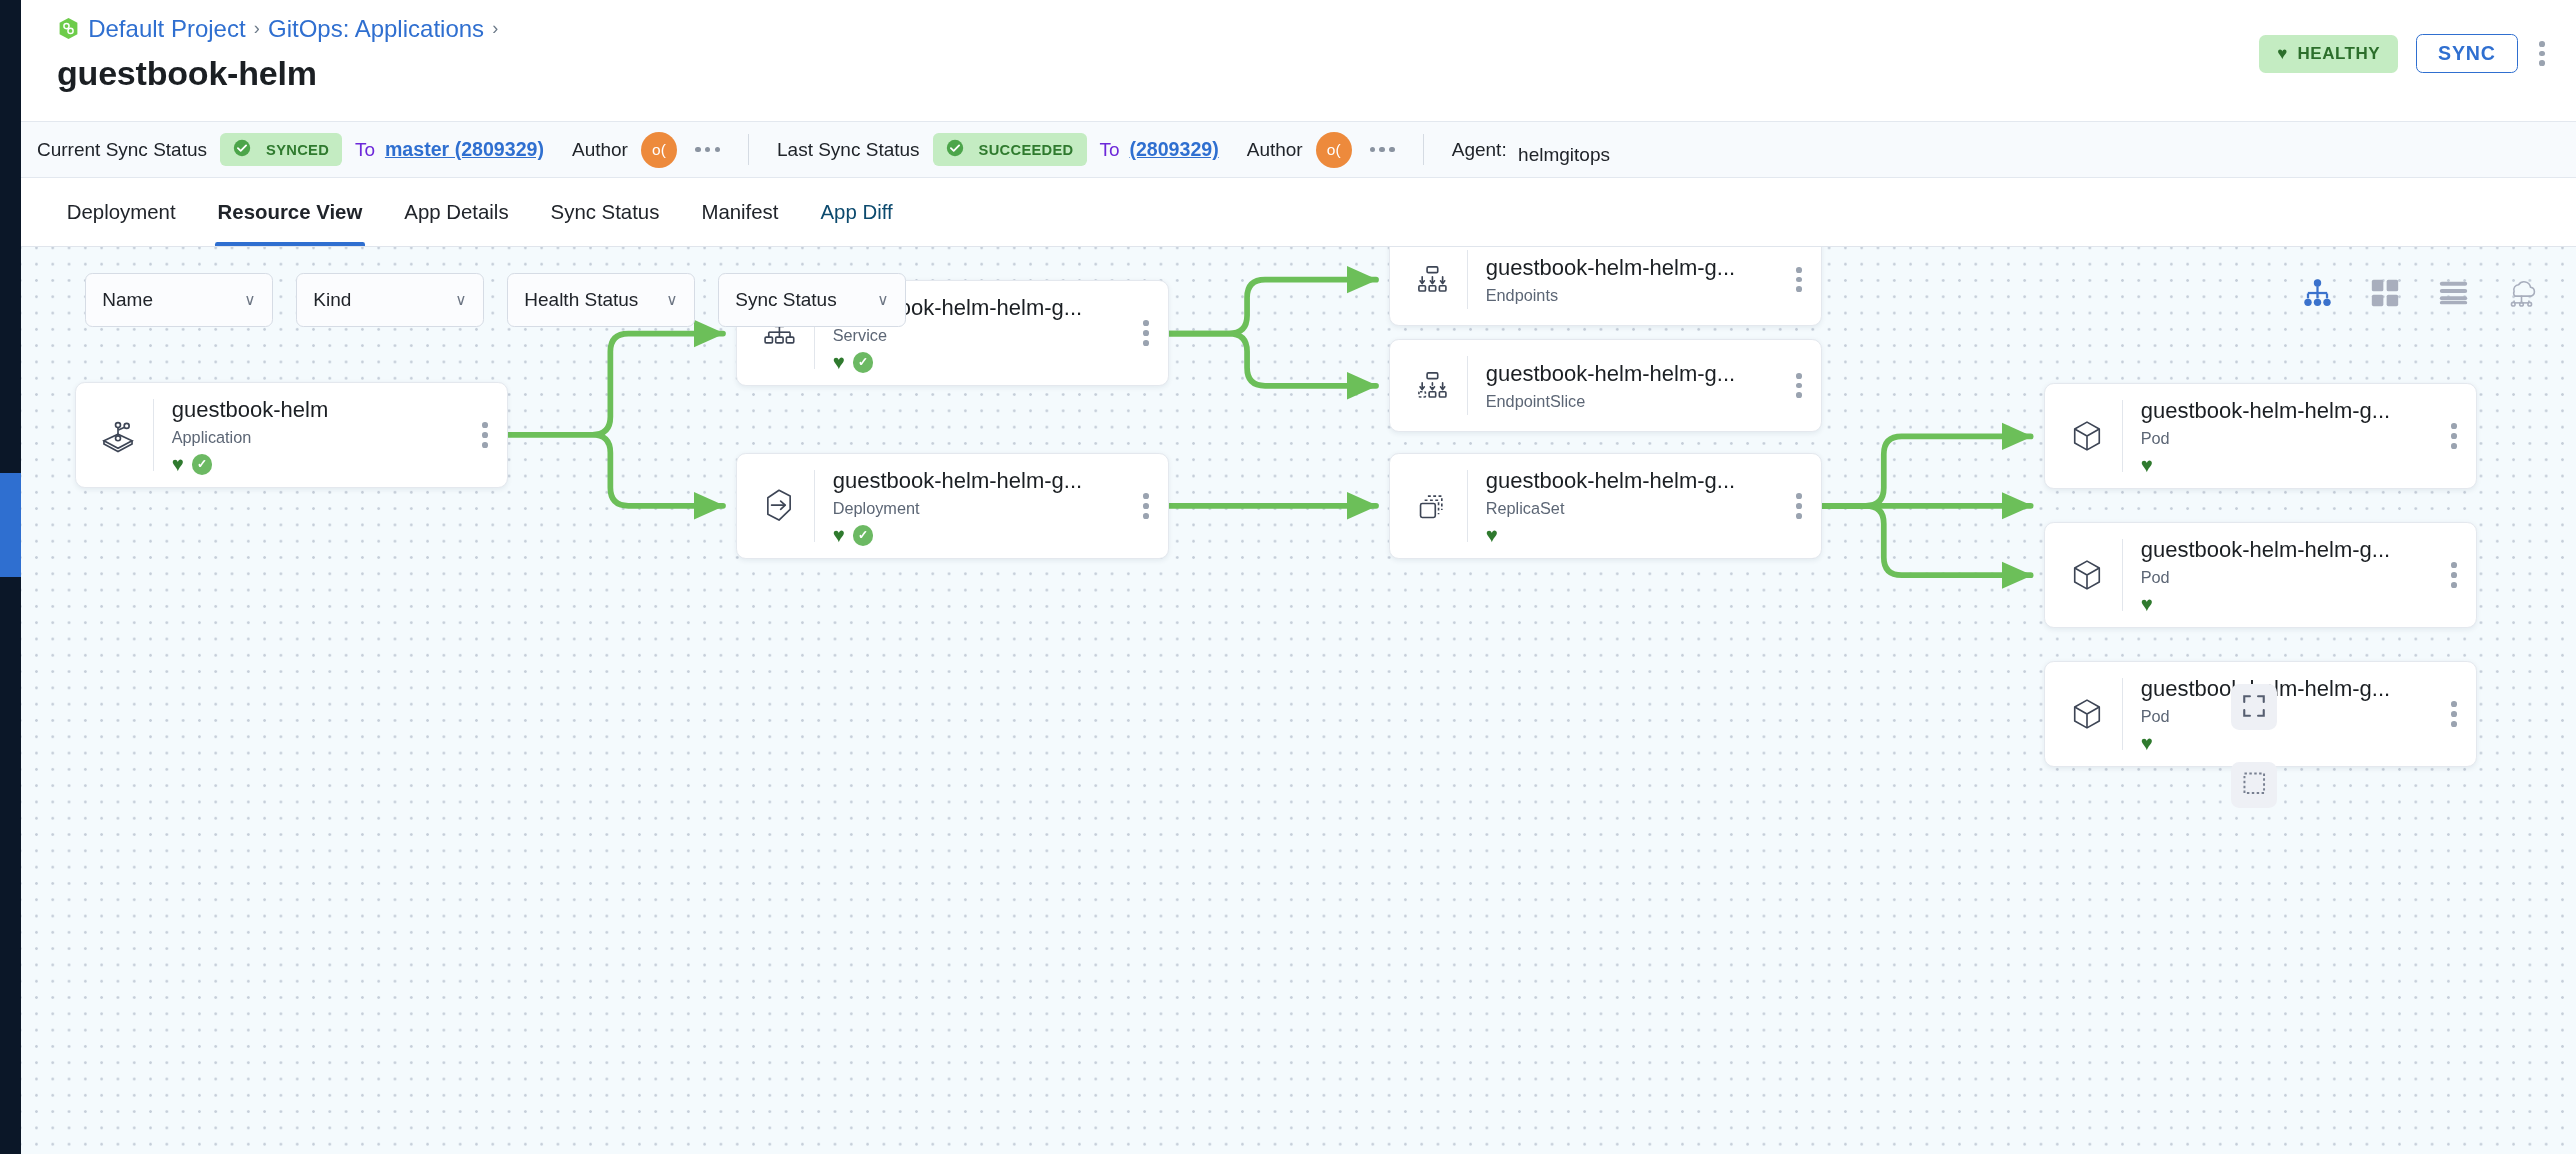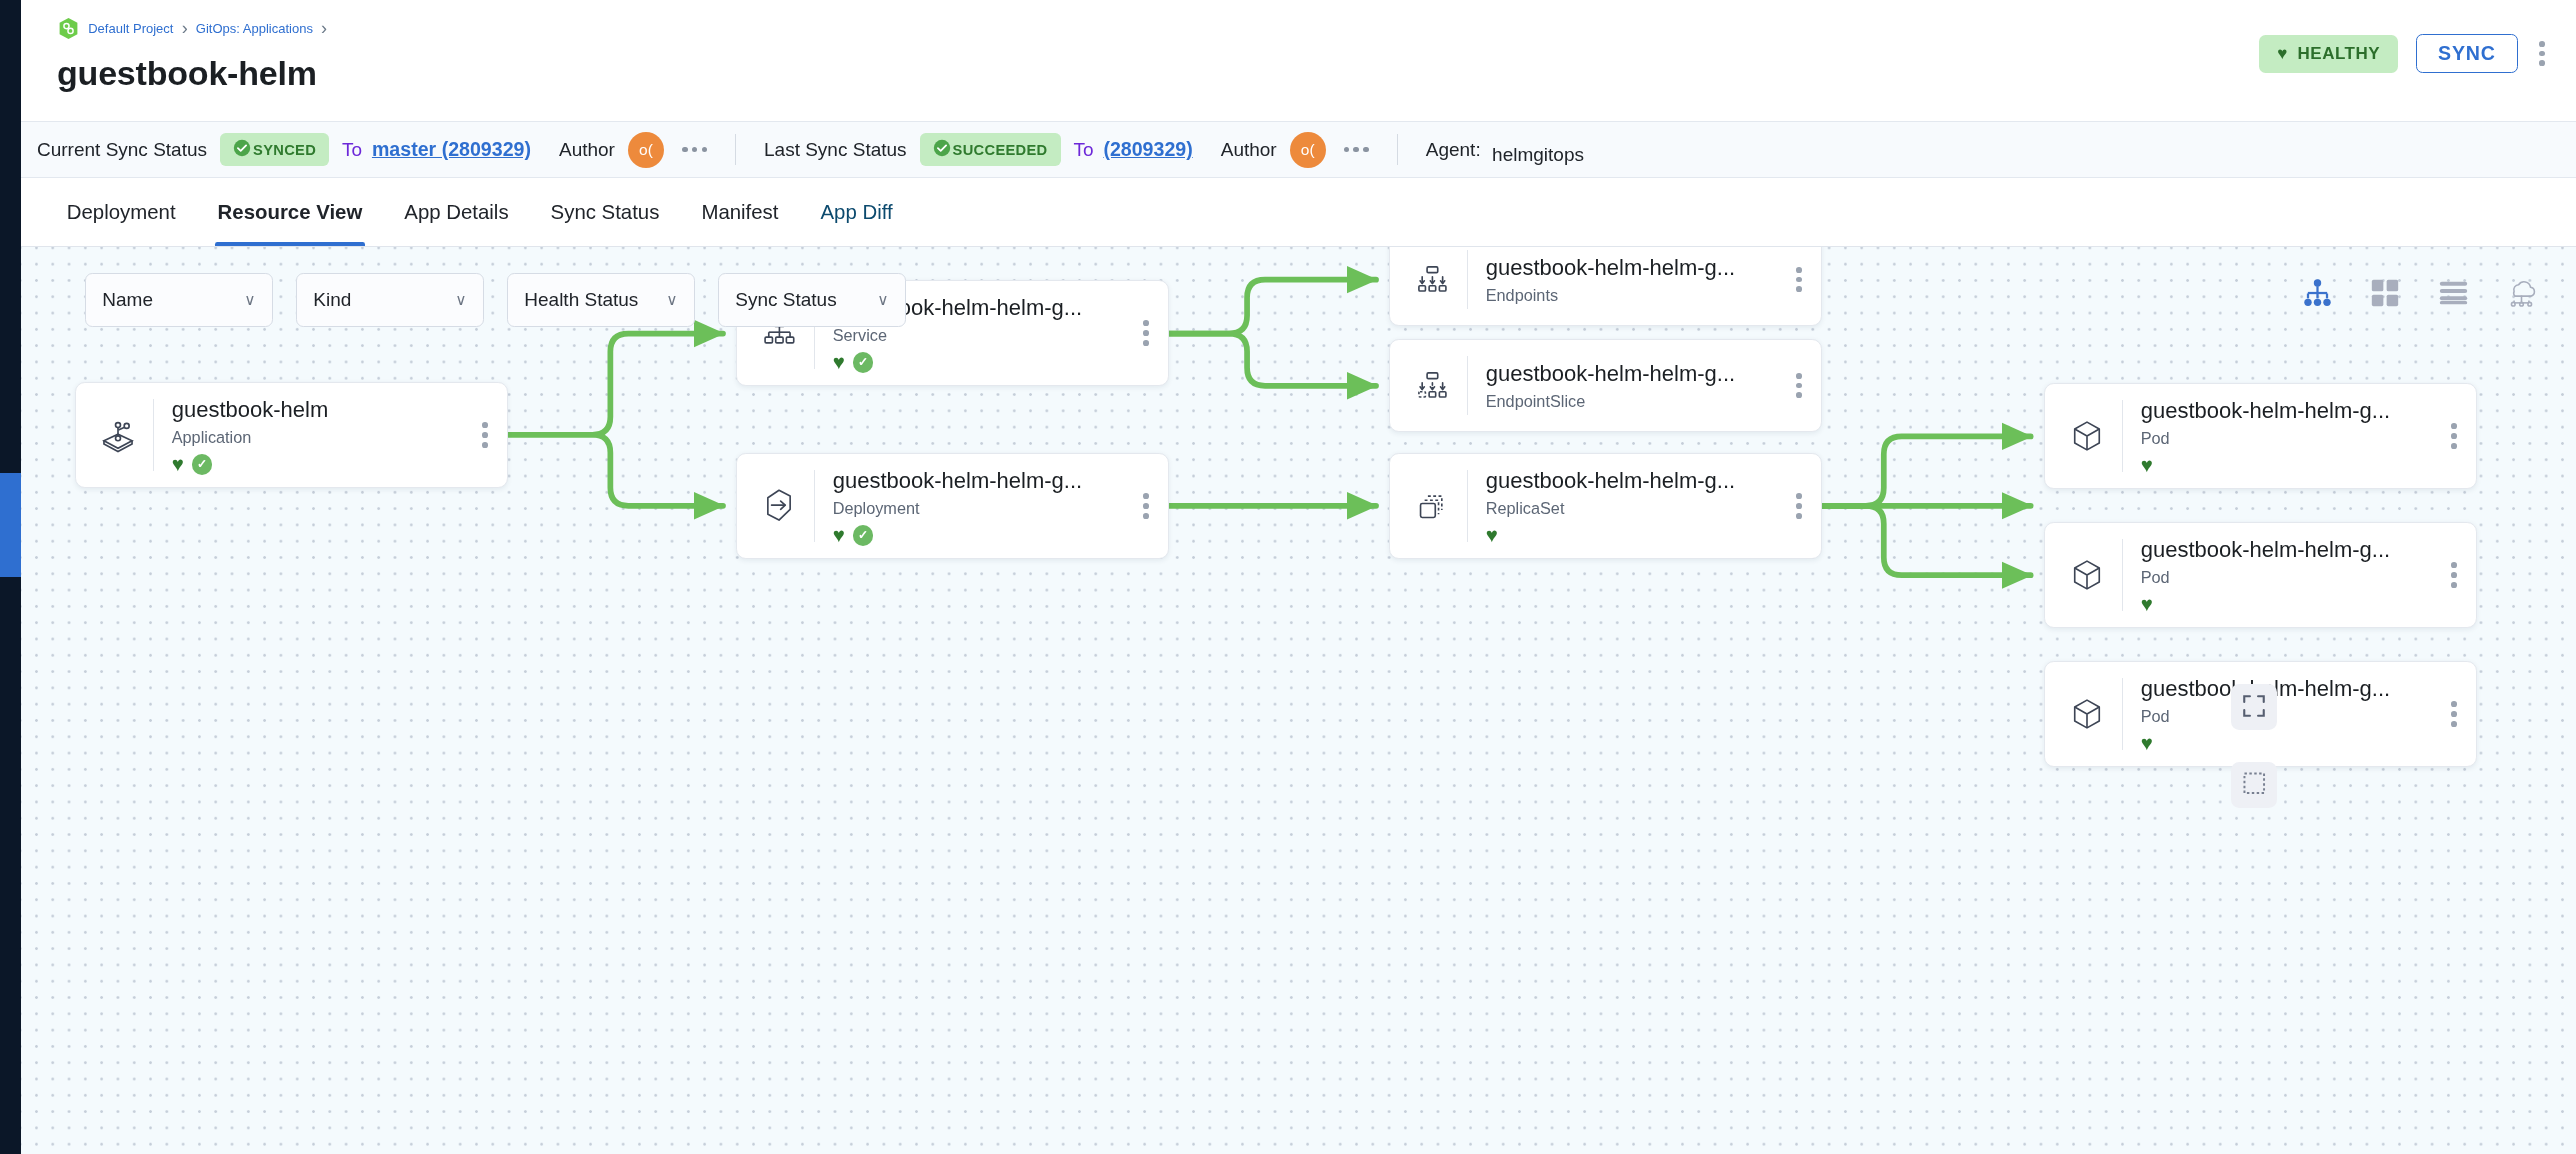--- a/index.html
+++ b/index.html
@@ -23,21 +23,21 @@
 
   
   .header {
     height: 121px; background: #ffffff; padding: 14.7px 36px 0 36px;
     position: relative; flex: 0 0 121px;
   }
   .breadcrumb { display: flex; align-items: center; gap: 8.2px; height: 28px; }
   .proj-icon {
     width: 23px; height: 24.5px; display: inline-flex; align-items: center; justify-content: center;
   }
-  .crumb-link { color: #2f6fd0; font-size: 13px; text-decoration: none; white-space: nowrap; }
+  .crumb-link { color: #2f6fd0; font-size: 24px; text-decoration: none; white-space: nowrap; }
   .crumb-sep { color: #6c7a89; font-size: 18px; }
   .page-title {
     font-size: 34px; font-weight: bold; color: #1b1f23; margin-top: 11.4px; letter-spacing: -0.2px;
   }
   .header-right {
     position: absolute; right: 28px; top: 34px; display: flex; align-items: center; gap: 18px;
   }
   .badge-healthy {
     background: #c4ecc2; color: #2c6e2b; border-radius: 6.5px; height: 38px;
     display: flex; align-items: center; gap: 9.8px; padding: 0 18px;
@@ -54,21 +54,21 @@
   .kebab-v i { width: 5.7px; height: 5.7px; border-radius: 50%; background: #9aa3b0; display: block; }
 
   
   .status-bar {
     height: 57px; background: #f7fafd; border-top: 0.8px solid #e3e8ef; border-bottom: 0.8px solid #e3e8ef;
     display: flex; align-items: center; padding: 0 16px; gap: 0; flex: 0 0 57px; font-size: 19px;
   }
   .st-label { color: #20242a; white-space: nowrap; }
   .pill {
     background: #c4ecc2; color: #2f7a2e; border-radius: 5.7px; height: 33px; margin: 0 13px;
-    display: flex; align-items: center; gap: 2px; padding: 0 13px;
+    display: flex; align-items: center; gap: 15px; padding: 0 13px;
     font-size: 14.7px; font-weight: bold; letter-spacing: 0.3px;
   }
   .st-to { color: #6d28d9; margin-right: 9.8px; }
   .st-rev { color: #2f6fd0; font-weight: bold; font-size: 19.6px; white-space: nowrap; }
   .st-author { color: #20242a; margin-left: 28px; margin-right: 13px; }
   .avatar {
     width: 36px; height: 36px; border-radius: 50%; background: #ed8a3c; color: #fff;
     display: flex; align-items: center; justify-content: center; font-size: 15.5px; overflow: hidden;
   }
   .kebab-h { display: flex; gap: 4.1px; margin-left: 18px; cursor: pointer; }

